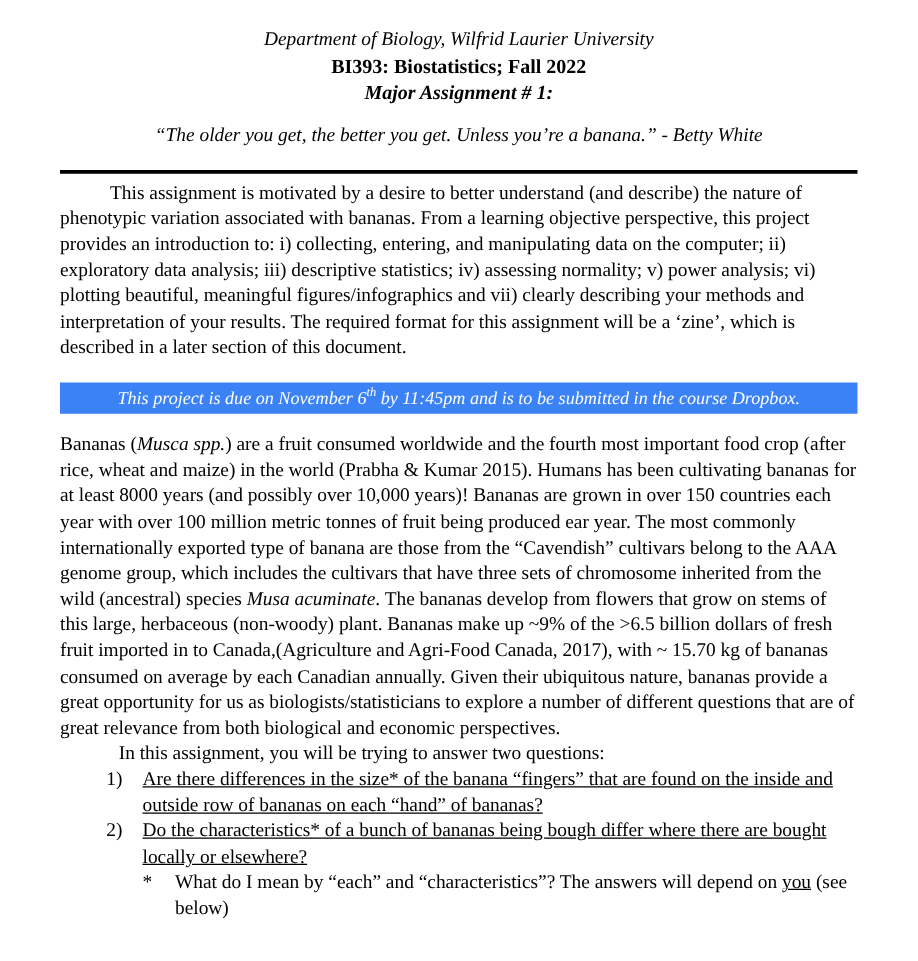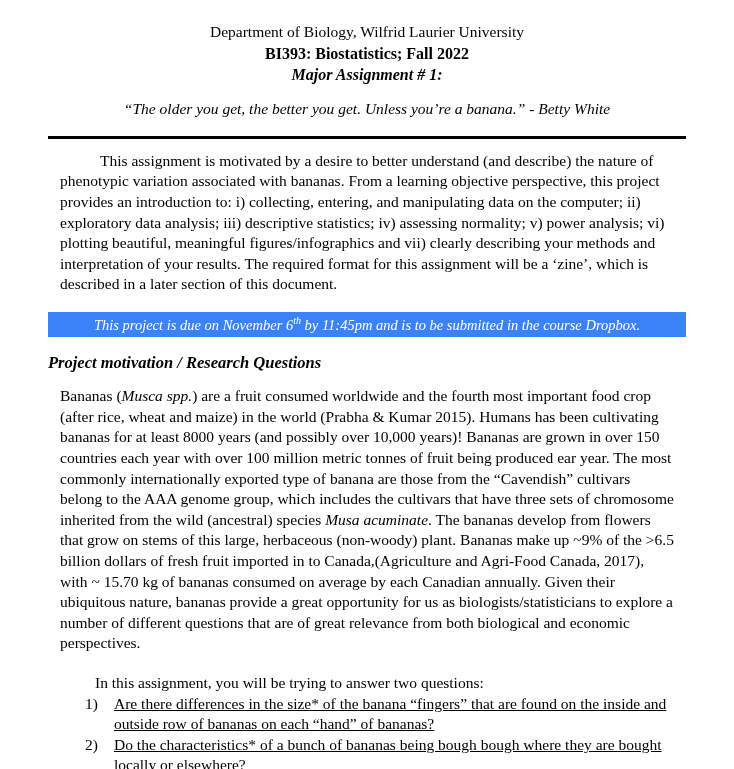--- a/index.html
+++ b/index.html
@@ -10,45 +10,45 @@
     box-sizing: border-box;
     padding: 22px 48px 0 48px;
     background: #ffffff;
     color: #000000;
     font-family: "Liberation Serif", "DejaVu Serif", serif;
     font-size: 15.5px;
     line-height: 1.33;
     overflow: hidden;
   }
   .doc-header { text-align: center; }
-  .h-line1 { }
+  .h-line1 { font-style: italic; }
   .h-line2 { font-weight: bold; font-size: 16px; }
   .h-line3 { font-weight: bold; font-style: italic; font-size: 16px; }
   .h-quote { font-style: italic; margin-top: 14px; }
 
   .rule { border: none; border-top: 3px solid #000; margin: 16px 0 6px 0; }
 
   .section-heading { font-weight: bold; font-size: 16.5px; margin: 0 0 2px 0; }
-  .para { margin: 12px; }
+  .para { margin: 0; }
   .indent-first { text-indent: 40px; }
 
   .banner {
     background: #3b82f6;
     color: #ffffff;
     font-style: italic;
     font-size: 14.5px;
     text-align: center;
     padding: 2px 4px;
     margin: 17px 0 15px 0;
   }
   .banner sup { font-size: 10px; }
 
   .project-heading { font-weight: bold; font-style: italic; font-size: 16.5px; margin: 0 0 1px 0; }
 
-  .q-intro { margin: 19px 0 0 47px; }
+  .q-intro { margin: 0 0 0 47px; }
   .q-item { display: flex; margin-left: 37px; }
   .q-num { flex: none; width: 29px; }
   .q-text { flex: 1; text-decoration: underline; }
   .footnote { display: flex; margin-left: 66px; }
   .fn-marker { flex: none; width: 26px; }
   .fn-text { flex: 1; }
 </style>
 </head>
 <body>
 
@@ -63,35 +63,34 @@
 
   <hr class="rule">
 
   <div>
     <p class="para indent-first">This assignment is motivated by a desire to better understand (and describe) the nature of phenotypic variation associated with bananas. From a learning objective perspective, this project provides an introduction to: i) collecting, entering, and manipulating data on the computer; ii) exploratory data analysis; iii) descriptive statistics; iv) assessing normality; v) power analysis; vi) plotting beautiful, meaningful figures/infographics and vii) clearly describing your methods and interpretation of your results. The required format for this assignment will be a ‘zine’, which is described in a later section of this document.</p>
   </div>
 
   <div class="banner"><span>This project is due on November 6</span><sup>th</sup><span> by 11:45pm and is to be submitted in the course Dropbox.</span></div>
 
   <div>
-    <div class="project-heading">Project motivation / Research Questions</div>
     <p class="para"><span>Bananas (</span><span style="font-style: italic;">Musca spp.</span><span>) are a fruit consumed worldwide and the fourth most important food crop (after rice, wheat and maize) in the world (Prabha &amp; Kumar 2015). Humans has been cultivating bananas for at least 8000 years (and possibly over 10,000 years)! Bananas are grown in over 150 countries each year with over 100 million metric tonnes of fruit being produced ear year. The most commonly internationally exported type of banana are those from the “Cavendish” cultivars belong to the AAA genome group, which includes the cultivars that have three sets of chromosome inherited from the wild (ancestral) species </span><span style="font-style: italic;">Musa acuminate</span><span>. The bananas develop from flowers that grow on stems of this large, herbaceous (non-woody) plant. Bananas make up ~9% of the &gt;6.5 billion dollars of fresh fruit imported in to Canada,(Agriculture and Agri-Food Canada, 2017), with ~ 15.70 kg of bananas consumed on average by each Canadian annually. Given their ubiquitous nature, bananas provide a great opportunity for us as biologists/statisticians to explore a number of different questions that are of great relevance from both biological and economic perspectives.</span></p>
   </div>
 
   <div>
     <div class="q-intro">In this assignment, you will be trying to answer two questions:</div>
 
     <div class="q-item">
       <span class="q-num">1)</span>
       <span class="q-text">Are there differences in the size* of the banana “fingers” that are found on the inside and outside row of bananas on each “hand” of bananas?</span>
     </div>
 
     <div class="q-item">
       <span class="q-num">2)</span>
-      <span class="q-text">Do the characteristics* of a bunch of bananas being bough bough where they are bought locally or elsewhere?</span>
+      <span class="q-text">Do the characteristics* of a bunch of bananas being bough differ where there are bought locally or elsewhere?</span>
     </div>
 
     <div class="footnote">
       <span class="fn-marker">*</span>
       <span class="fn-text"><span>What do I mean by “each” and “characteristics”? The answers will depend on </span><span style="text-decoration: underline;">you</span><span> (see below)</span></span>
     </div>
   </div>
 
 </div>
 

